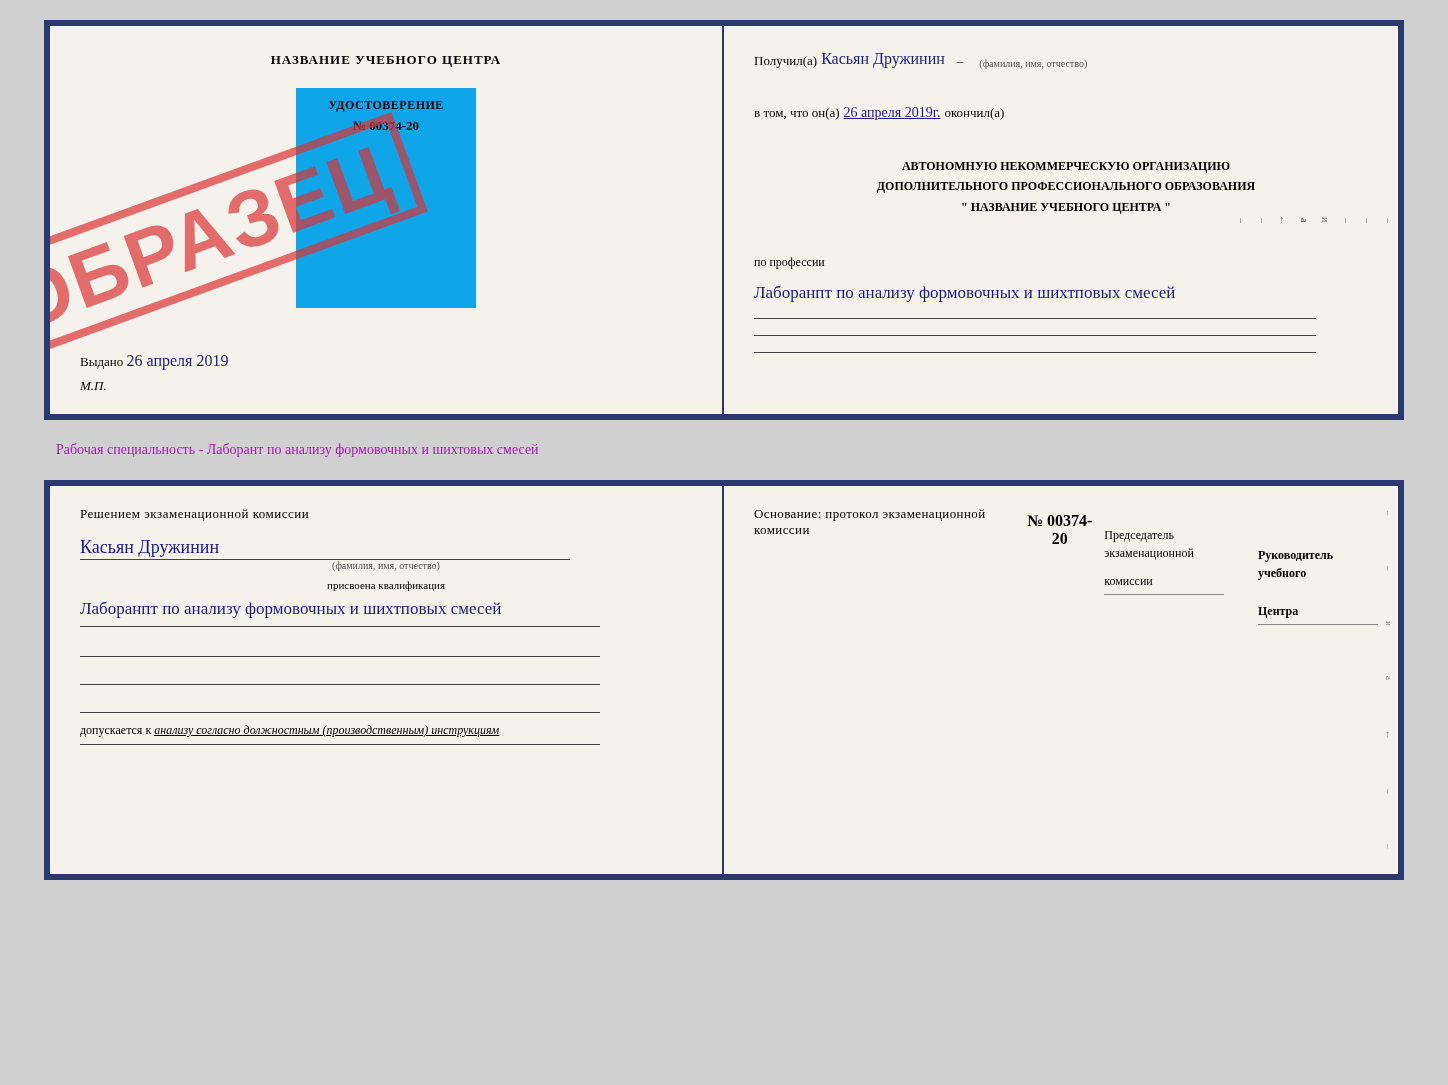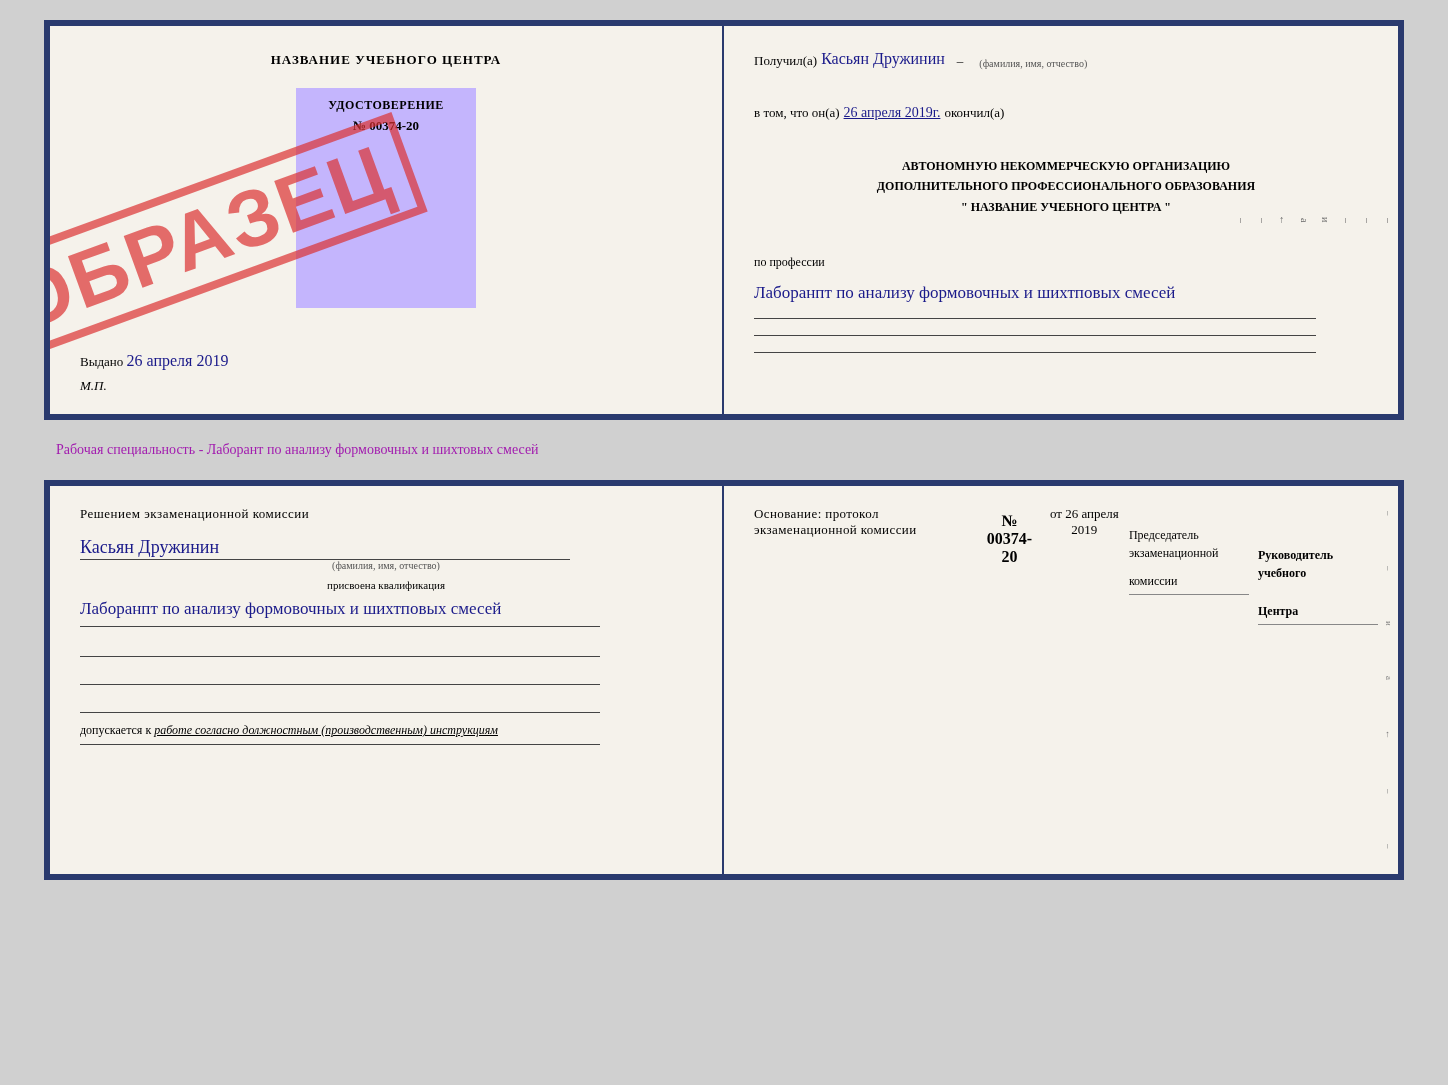--- a/index.html
+++ b/index.html
@@ -49,21 +49,21 @@
     .center-title {
       text-align: center;
       font-size: 13px;
       font-weight: bold;
       letter-spacing: 1px;
       text-transform: uppercase;
       margin-bottom: 20px;
     }
 
     .cert-box {
-      background: #c4b5fd;
+      background: #0ea5e9;
       width: 180px;
       height: 220px;
       position: relative;
       display: flex;
       flex-direction: column;
       align-items: center;
       justify-content: flex-start;
       padding: 10px;
     }
 
@@ -424,34 +424,30 @@
     <div class="underline" style="width:85%; margin-top:4px;"></div>
 
     <div class="sig-lines">
       <div class="sig-line"></div>
       <div class="sig-line"></div>
       <div class="sig-line"></div>
     </div>
 
     <div class="dopuskaetsya">
       <span>допускается к</span>
-      <span class="italic-underline">работе согласно должностным (производственным) инструкциям</span>
+      <span class="italic-underline">анализу согласно должностным (производственным) инструкциям</span>
     </div>
     <div class="underline" style="width:85%; margin-top:6px;"></div>
   </div>
 
   <div class="bottom-doc-right">
     <div class="osnov-text">Основание: протокол экзаменационной  комиссии</div>
 
     <div class="protocol-number">№  00374-20</div>
 
-    <div class="ot-line">
-      <span>от</span>
-      <span>26 апреля 2019</span>
-    </div>
 
     <div style="margin-top: 10px;">
       <div class="chairman-label">Председатель экзаменационной</div>
       <div class="chairman-label">комиссии</div>
       <hr class="horizontal-rule">
     </div>
 
     <div style="margin-top: 20px;">
       <div class="rukov-label">Руководитель учебного</div>
       <div class="rukov-label">Центра</div>

